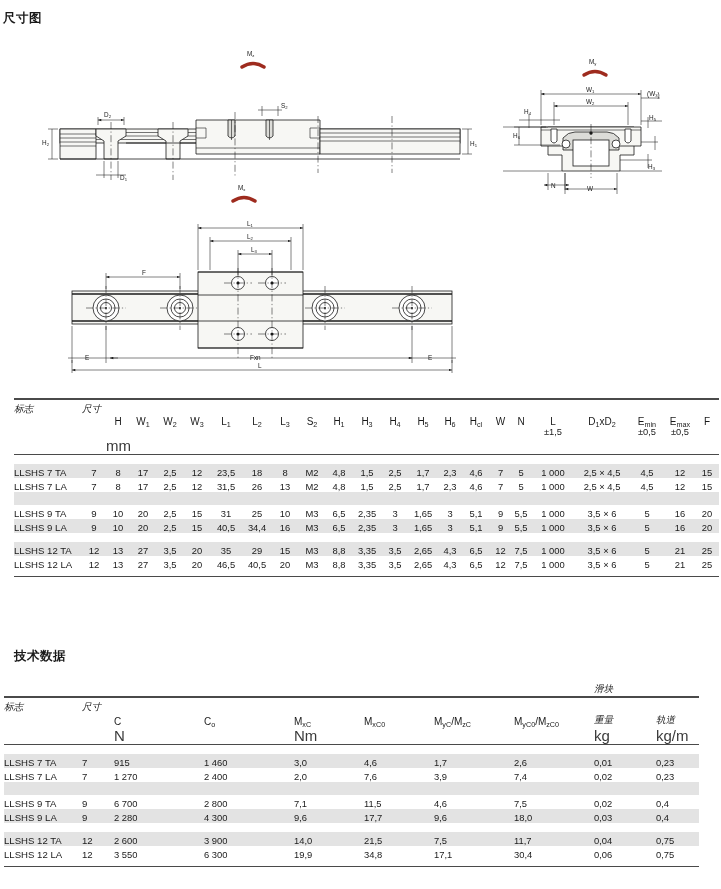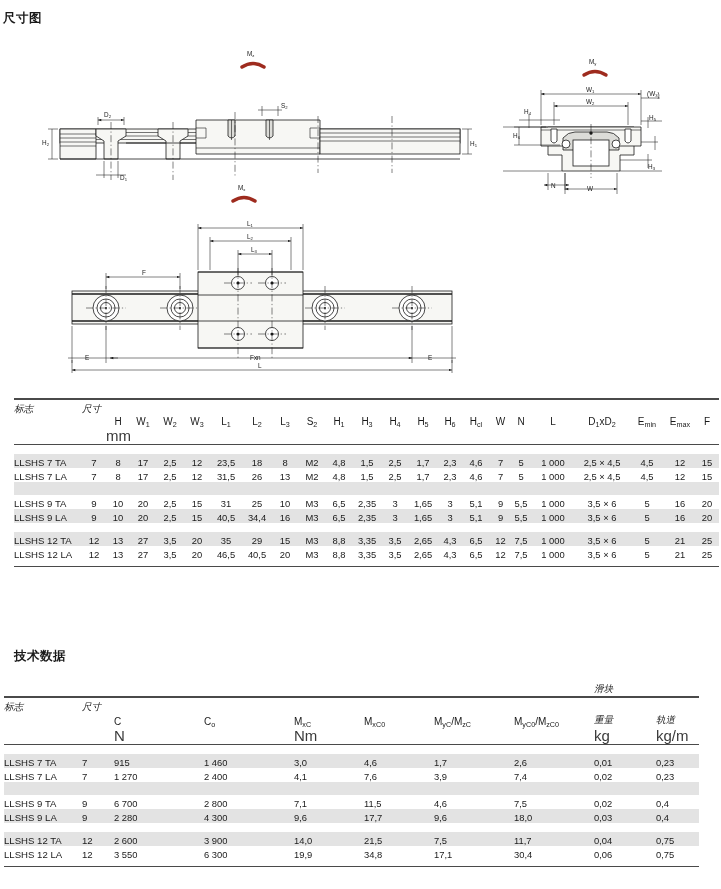--- a/index.html
+++ b/index.html
@@ -456,20 +456,28 @@
         <td class="hdr-sym cC">H<sub>cl</sub></td>
         <td class="hdr-sym cC">W</td>
         <td class="hdr-sym cC">N</td>
         <td class="hdr-sym cC">L</td>
         <td class="hdr-sym cC">D<sub>1</sub>xD<sub>2</sub></td>
         <td class="hdr-sym cC">E<sub>min</sub></td>
         <td class="hdr-sym cC">E<sub>max</sub></td>
         <td class="hdr-sym cC">F</td>
       </tr>
 
+      <tr>
+        <td colspan="18"></td>
+        <td class="pm cC">±1,5</td>
+        <td></td>
+        <td class="pm cC">±0,5</td>
+        <td class="pm cC">±0,5</td>
+        <td></td>
+      </tr>
 
       <tr>
         <td></td>
           <td></td>
         <td class="hdr-unit cL" colspan="2">mm</td>
         <td colspan="19"></td>
       </tr>
 
       <tr class="rule-mid">
           <td colspan="23"></td>
@@ -726,21 +734,21 @@
         <td class="cell cL">1,7</td>
         <td class="cell cL">2,6</td>
         <td class="cell cL">0,01</td>
         <td class="cell cL">0,23</td>
       </tr>
       <tr class="datarow">
         <td class="r-label cL">LLSHS 7 LA</td>
         <td class="r-size cL">7</td>
         <td class="cell cL">1 270</td>
         <td class="cell cL">2 400</td>
-        <td class="cell cL">4,1</td>
+        <td class="cell cL">2,0</td>
         <td class="cell cL">7,6</td>
         <td class="cell cL">3,9</td>
         <td class="cell cL">7,4</td>
         <td class="cell cL">0,02</td>
         <td class="cell cL">0,23</td>
       </tr>
 
       <tr class="spacer-band">
           <td colspan="10"></td>
         </tr>

